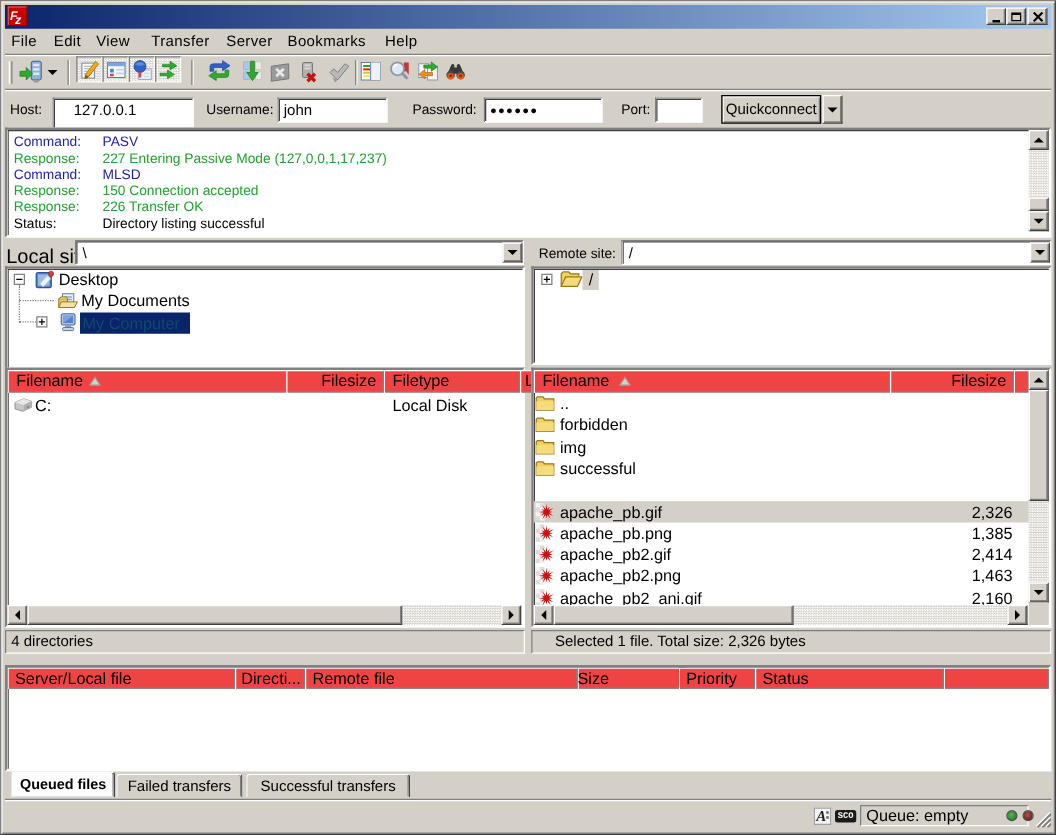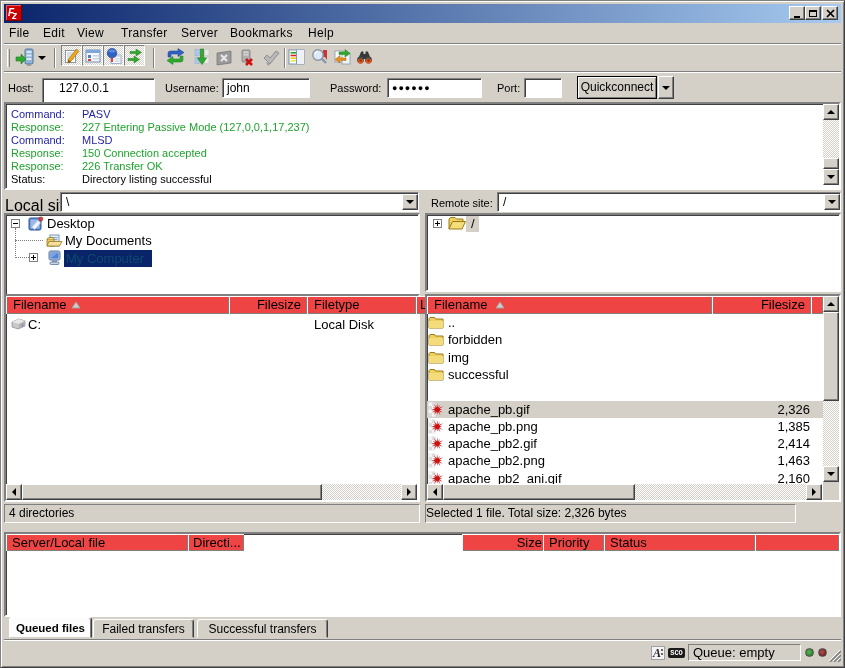--- a/index.html
+++ b/index.html
@@ -409,46 +409,47 @@
         <div class="arr-lf"></div>
       </div>
     <div class="abs thumb" style="left:16px;top:0;width:192px;height:16px"></div>
     <div class="abs track" style="left:208px;top:0;width:171px;height:16px"></div>
     <div class="abs sbtn ctr" style="left:379px;top:0;width:16px;height:16px">
         <div class="arr-rt"></div>
       </div>
   </div>
   <div class="abs" style="left:396px;top:186px;width:16px;height:18px;background:#d4d0c8"></div>
 </div>
-<div class="abs" id="rstatus" style="left:425px;top:504px;width:371px;height:19px;border:1px solid;border-color:#808080 #fff #fff #808080;font-size:12px;line-height:17px;padding-left:0">Selected 1 file. Total size: 2,326 bytes</div>
+<div class="abs" id="rstatus" style="left:425px;top:504px;width:416px;height:19px;border:1px solid;border-color:#808080 #fff #fff #808080;font-size:12px;line-height:17px;padding-left:18px">Selected 1 file. Total size: 2,326 bytes</div>
 
 <div class="abs spanel" id="queue" style="left:4px;top:532px;width:837px;height:85px">
   <div class="abs hcell" style="left:0;top:0;width:182px;height:17px;padding-left:6px">Server/Local file</div>
   <div class="abs hcell" style="left:182px;top:0;width:56px;height:17px;padding-left:5px">Directi...</div>
-  <div class="abs hcell" style="left:456px;top:0;width:86px;height:17px;text-align:right;padding-right:6px">Size</div>
+  <div class="abs hcell" style="left:238px;top:0;width:218px;height:17px;padding-left:6px">Remote file</div>
+  <div class="abs hcell" style="left:456px;top:0;width:86px;height:17px;padding-right:6px">Size</div>
   <div class="abs hcell" style="left:537px;top:0;width:61px;height:17px;padding-left:6px">Priority</div>
   <div class="abs hcell" style="left:598px;top:0;width:151px;height:17px;padding-left:6px">Status</div>
   <div class="abs hcell" style="left:749px;top:0;width:84px;height:17px"></div>
 </div>
 
 <div class="abs" id="tabs" style="left:4px;top:617px;width:837px;height:22px">
   <div class="abs" style="left:5px;top:0;width:83px;height:21px;background:#fcfcfc;border:1px solid;border-color:#fff #404040 #d4d0c8 #fff;border-radius:3px 3px 0 0;box-shadow:inset -1px 0 0 #808080;font-weight:bold;font-size:11.5px;text-align:center;line-height:20px">Queued files</div>
   <div class="abs" style="left:89px;top:2px;width:101px;height:19px;background:#d4d0c8;border:1px solid;border-color:#fff #404040 #d4d0c8 #fff;border-radius:3px 3px 0 0;box-shadow:inset -1px 0 0 #808080;font-size:12px;text-align:center;line-height:18px">Failed transfers</div>
   <div class="abs" style="left:193px;top:2px;width:131px;height:19px;background:#d4d0c8;border:1px solid;border-color:#fff #404040 #d4d0c8 #fff;border-radius:3px 3px 0 0;box-shadow:inset -1px 0 0 #808080;font-size:12px;text-align:center;line-height:18px">Successful transfers</div>
 </div>
 
 <div class="abs" id="statusbar" style="left:4px;top:639px;width:837px;height:25px;border-top:1px solid #808080;box-shadow:inset 0 1px 0 #fff">
   <svg class="abs" style="left:647px;top:6px" width="14" height="14" viewBox="0 0 14 14">
     <rect x="0.5" y="0.5" width="13" height="13" fill="#f4f4f4" stroke="#a0a0a0"></rect>
     <text x="2" y="11" font-family="Liberation Serif" font-size="12" font-weight="bold" font-style="italic" fill="#222">A</text>
     <rect x="10" y="3" width="2" height="2" fill="#666"></rect>
       <rect x="10" y="7" width="2" height="2" fill="#666"></rect>
   </svg>
   <div class="abs" style="left:664px;top:8px;width:17px;height:10px;background:#1a1a1a;border-radius:2px;color:#fff;font-size:7px;font-weight:bold;text-align:center;line-height:10px;font-family:'Liberation Mono',monospace">SCO</div>
-  <div class="abs" style="left:684px;top:4px;width:113px;height:17px;border:1px solid;border-color:#808080 #fff #fff #808080;font-size:13px;line-height:15px;padding-left:4px">Queue: empty</div>
+  <div class="abs" style="left:684px;top:4px;width:135px;height:17px;border:1px solid;border-color:#808080 #fff #fff #808080;font-size:13px;line-height:15px;padding-left:4px">Queue: empty</div>
   <div class="abs" style="left:801px;top:8px;width:9px;height:9px;border-radius:50%;background:radial-gradient(circle at 3px 3px,#55b555,#1d6b1d);border:1px solid #505050"></div>
   <div class="abs" style="left:814px;top:8px;width:9px;height:9px;border-radius:50%;background:radial-gradient(circle at 3px 3px,#b05050,#5a1515);border:1px solid #505050"></div>
   <svg class="abs" style="left:824px;top:9px" width="13" height="13" viewBox="0 0 13 13">
     <path d="M12 1 L1 12" stroke="#fff" stroke-width="1"></path>
       <path d="M13 2 L2 13" stroke="#808080" stroke-width="1.6"></path>
     <path d="M12 5 L5 12" stroke="#fff" stroke-width="1"></path>
       <path d="M13 6 L6 13" stroke="#808080" stroke-width="1.6"></path>
     <path d="M12 9 L9 12" stroke="#fff" stroke-width="1"></path>
       <path d="M13 10 L10 13" stroke="#808080" stroke-width="1.6"></path>
   </svg>

